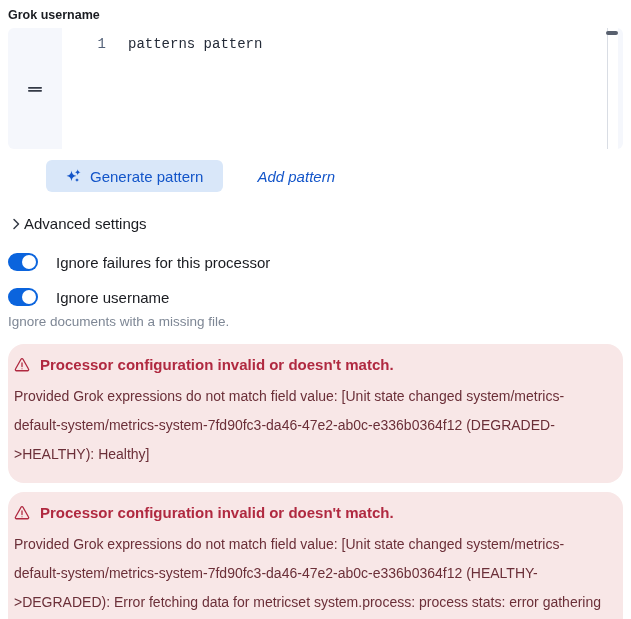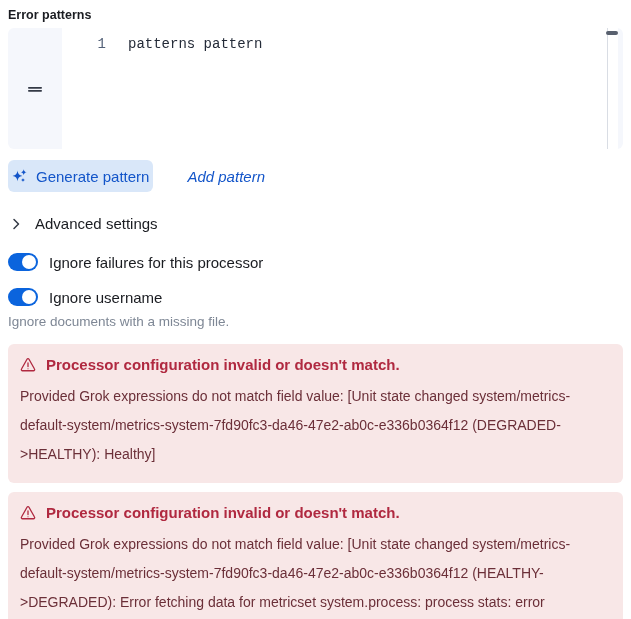--- a/index.html
+++ b/index.html
@@ -79,60 +79,60 @@
 
   
   .btn-row {
     margin-top: 11px;
     display: flex;
     align-items: center;
     gap: 34px;
   }
   .generate-btn {
     height: 32px;
-    padding: 0 4px;
+    padding: 0 20px;
     border: none;
     border-radius: 6px;
     background: var(--button_bg, #D9E7F9);
     color: var(--primary, #1355C9);
     font-family: inherit;
     font-size: 15px;
     font-weight: 500;
     display: inline-flex;
     align-items: center;
     gap: 8px;
     cursor: pointer;
+    margin-left: 38px;
   }
   .add-link {
     background: none;
     border: none;
     color: var(--primary, #1355C9);
     font-family: inherit;
     font-size: 15px;
     font-weight: 500;
     cursor: pointer;
     font-style: italic;
   }
 
   
   .accordion {
     margin-top: 23px;
     display: flex;
     align-items: center;
-    gap: 11px;
     cursor: pointer;
     width: fit-content;
   }
   .accordion-label { font-size: 15px; color: #1a1c21; }
 
   
   .toggle-row {
     display: flex;
     align-items: center;
-    gap: 11px;
+    gap: 18px;
     text-align: center;
   }
   .toggle-row.first  { margin-top: 21px; }
   .toggle-row.second { margin-top: 17px; }
   .switch {
     width: 30px;
     height: 18px;
     border-radius: 9px;
     background: var(--toggle_on, #0B64DD);
     position: relative;
@@ -151,22 +151,22 @@
   .toggle-label { font-size: 15px; color: #1a1c21; cursor: pointer; }
   .help-text {
     margin-top: 8px;
     font-size: 13.5px;
     color: #7e8795;
   }
 
   
   .callout {
     background: var(--danger_bg, #F8E7E7);
-    border-radius: 6px;
-    padding: 12px 16px 14px 12px;
+    border-radius: 16px;
+    padding: 12px 16px 14px 6px;
   }
   .callout.first  { margin-top: 15px; }
   .callout.second { margin-top: 9px; }
   .callout-title {
     display: flex;
     align-items: center;
     gap: 10px;
     color: var(--danger_title, #B02940);
     font-size: 15px;
     font-weight: 600;
@@ -177,21 +177,21 @@
     line-height: 29px;
     color: var(--danger_text, #6B2F38);
     overflow-wrap: break-word;
   }
 
   .icon16 { width: 16px; height: 16px; display: block; flex: 0 0 auto; }
 </style>
 </head>
 <body>
 
-<div class="field-label">Error patterns</div>
+<div class="field-label">Grok username</div>
 
 <div class="editor-wrap">
   <div class="drag-zone">
     <svg class="icon16" viewBox="0 0 16 16" fill="#343a46">
       <rect x="1" y="6" width="14" height="1.7" rx="0.85"></rect>
       <rect x="1" y="9" width="14" height="1.7" rx="0.85"></rect>
     </svg>
   </div>
   <div class="code-editor">
     <div class="gutter">1</div>

